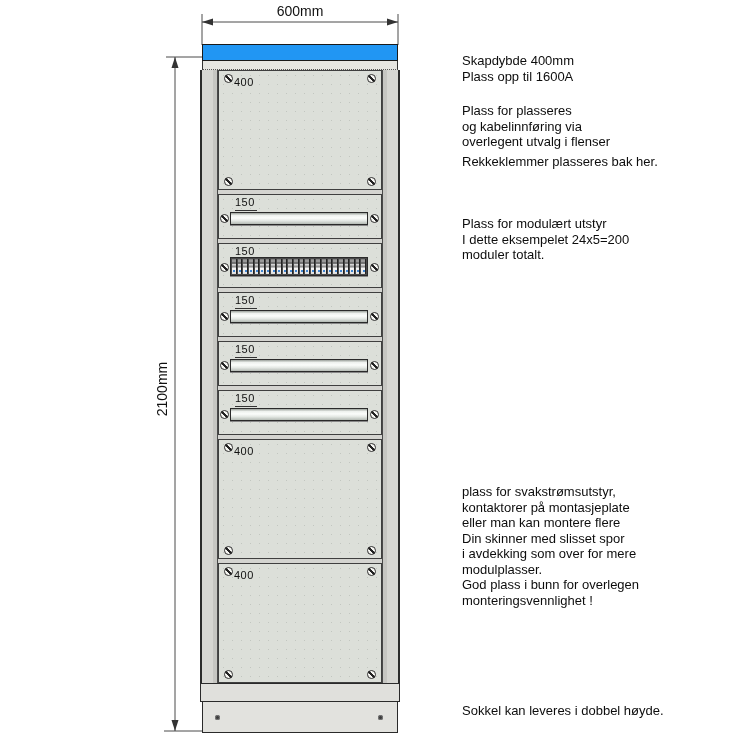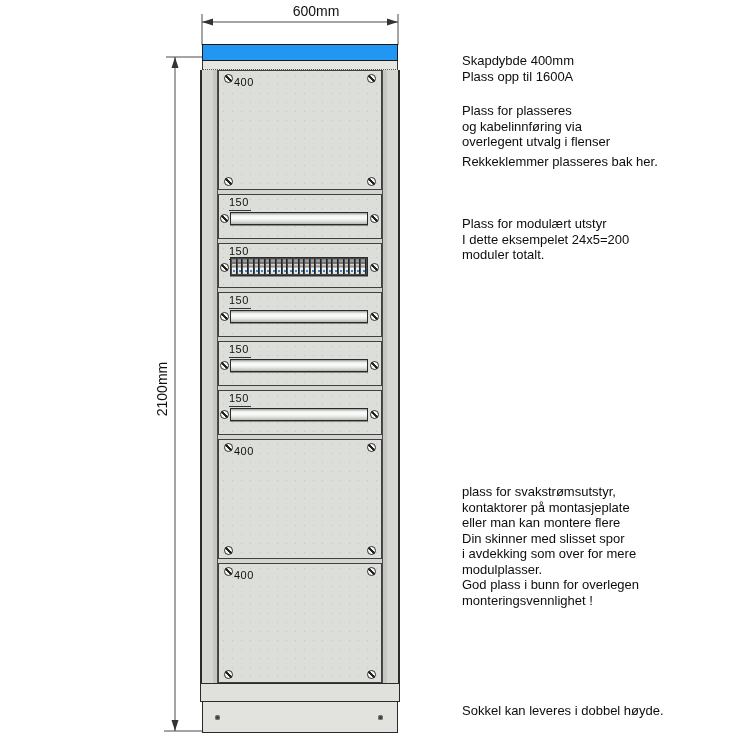--- a/index.html
+++ b/index.html
@@ -38,21 +38,21 @@
     position:relative;box-sizing:border-box;margin-bottom:4px;
     border:1px solid #3f3f3f;background-color:#dcdfd9;
     background-image:radial-gradient(#c2c6c0 0.6px,transparent 0.7px);
     background-size:9px 9px;
   }
   .panel:last-child{margin-bottom:0;}
   .panel-label{
     position:absolute;font-size:11px;color:#111;line-height:11px;letter-spacing:0.5px;
   }
   .panel.blank .panel-label{left:15px;top:6px;}
-  .panel.rail .panel-label{left:10px;top:2px;border-bottom:1px solid #333;padding:0 2px 2px 0;}
+  .panel.rail .panel-label{left:16px;top:2px;border-bottom:1px solid #333;padding:0 2px 2px 0;}
 
   .screw{
     position:absolute;width:9px;height:9px;border:1px solid #2e2e2e;border-radius:50%;
     background-color:#f6f6f2;box-sizing:border-box;
     background-image:linear-gradient(45deg,transparent 40%,#222 40%,#222 58%,transparent 58%);
   }
 
   .din-rail{
     position:absolute;left:11px;right:13px;top:17px;height:13px;box-sizing:border-box;
     border:1px solid #2a2a2a;
@@ -97,21 +97,21 @@
 
 <div class="stage">
 
   <svg class="dim-svg" style="left:150px;top:0;width:300px;height:50px" viewBox="0 0 300 50">
     <line class="dim-line" x1="52" y1="22" x2="248" y2="22"></line>
     <line class="dim-line" x1="52" y1="14" x2="52" y2="45"></line>
     <line class="dim-line" x1="248" y1="14" x2="248" y2="45"></line>
     <polygon class="dim-arrow" points="52,22 63,18.5 63,25.5"></polygon>
     <polygon class="dim-arrow" points="248,22 237,18.5 237,25.5"></polygon>
   </svg>
-  <div class="dim-label" style="left:266px;top:3px;width:100px">600mm</div>
+  <div class="dim-label" style="left:250px;top:3px;width:100px">600mm</div>
 
   <svg class="dim-svg" style="left:150px;top:40px;width:60px;height:700px" viewBox="0 0 60 700">
     <line class="dim-line" x1="25" y1="17" x2="25" y2="691"></line>
     <line class="dim-line" x1="16" y1="17" x2="53" y2="17"></line>
     <line class="dim-line" x1="14" y1="691" x2="52" y2="691"></line>
     <polygon class="dim-arrow" points="25,17 21.5,28 28.5,28"></polygon>
     <polygon class="dim-arrow" points="25,691 21.5,680 28.5,680"></polygon>
   </svg>
   <div class="dim-label vertical" style="left:122px;top:381px;width:80px;height:16px">2100mm</div>
 

